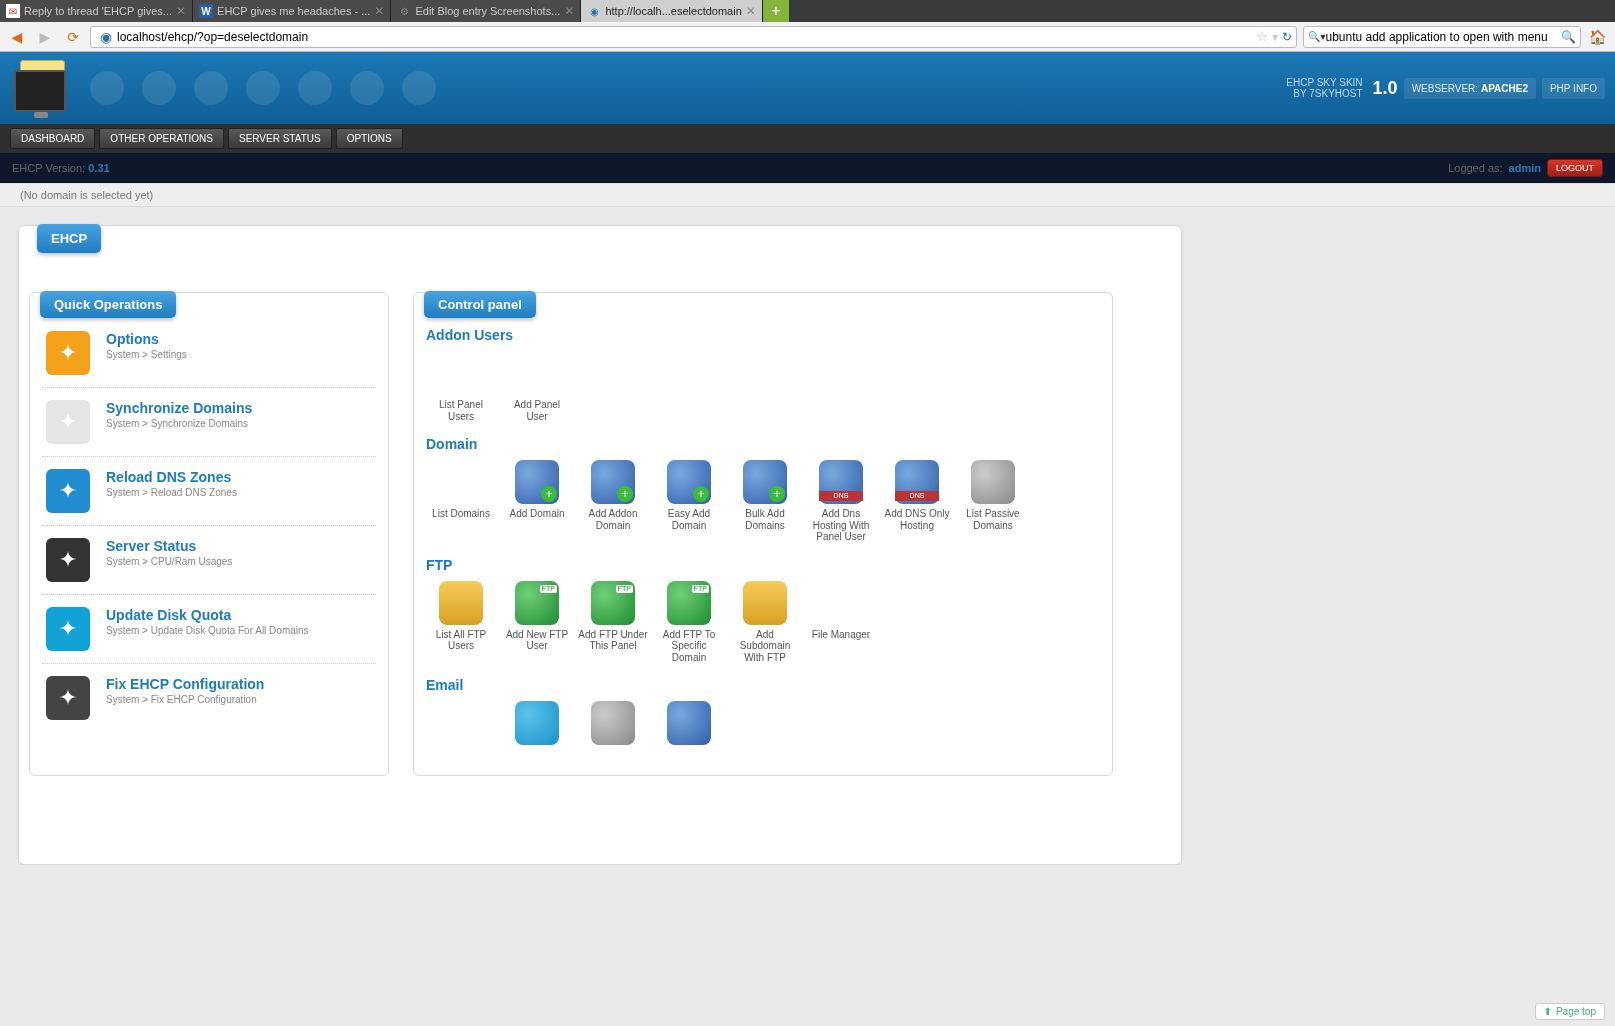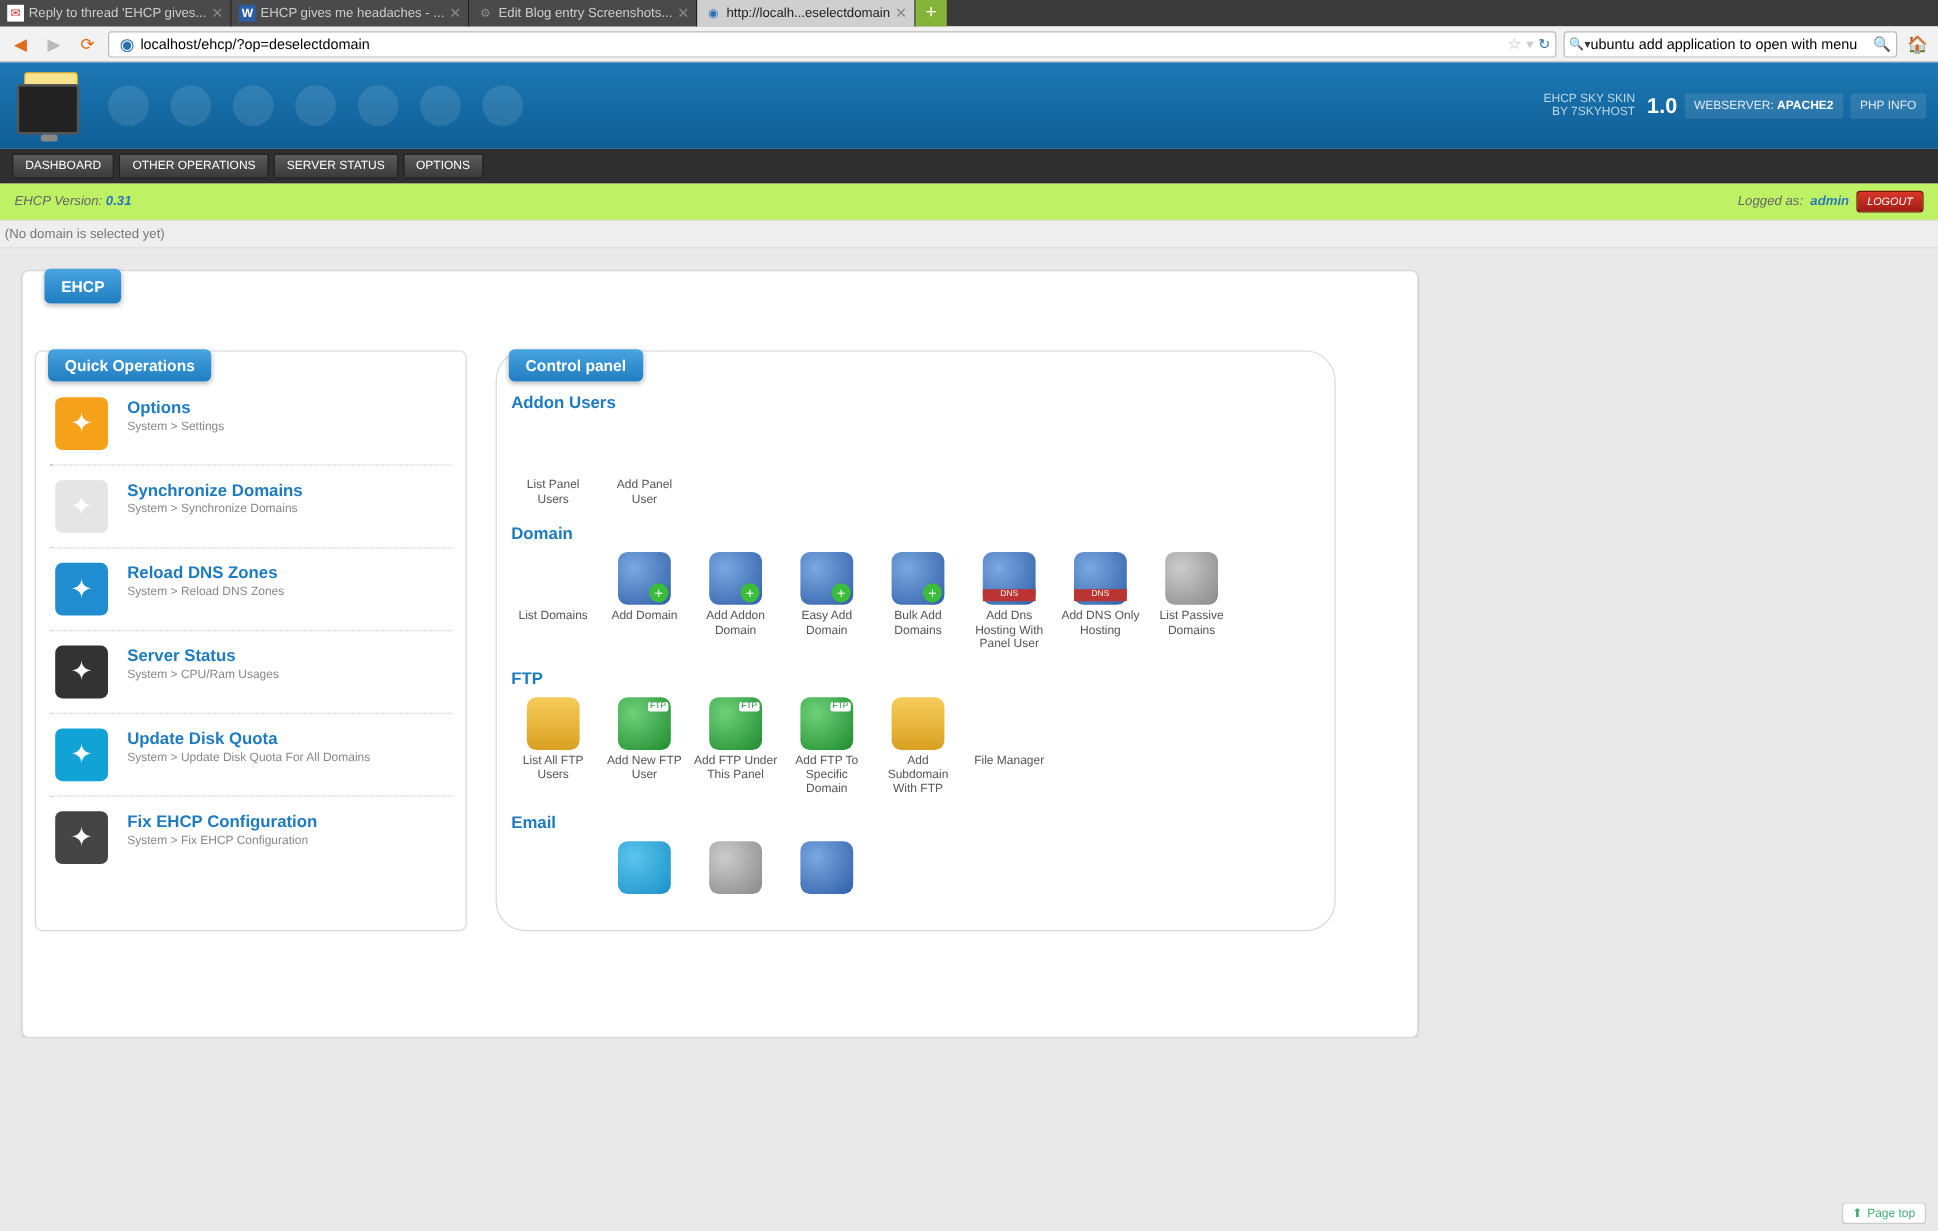--- a/index.html
+++ b/index.html
@@ -29,44 +29,44 @@
 .headicons span { width: 34px; height: 34px; background: rgba(255,255,255,.3); border-radius: 50%; }
 .headright { margin-left: auto; display: flex; align-items: flex-end; gap: 6px; color: #bcd8ea; font-size: 10px; }
 .skin { text-align: right; line-height: 1.1; }
 .ver { font-size: 18px; color: #fff; font-weight: bold; margin-left: 4px; }
 .chip { background: rgba(255,255,255,.1); padding: 5px 8px; color: #dfeaf1; font-size: 10px; border-radius: 2px; }
 .chip b { color: #fff; }
 
 .navbar { background: #2f2f2f; display: flex; gap: 4px; padding: 4px 10px; }
 .navbtn { background: linear-gradient(#5a5a5a,#3a3a3a); color: #fff; font-size: 10px; padding: 4px 10px; border: 1px solid #222; border-radius: 2px; }
 
-.infobar { background: #bef264; border-bottom: 1px solid #ddd; display: flex; align-items: center; padding: 6px 12px; font-size: 11px; color: #666; font-style: italic; }
+.infobar { background: #0f172a; border-bottom: 1px solid #ddd; display: flex; align-items: center; padding: 6px 12px; font-size: 11px; color: #666; }
 .infobar .v { color: #2d7ab5; font-weight: bold; }
 .infobar .right { margin-left: auto; display: flex; align-items: center; gap: 6px; }
 .logout { background: linear-gradient(#d9362a,#a01e15); color: #fff; font-size: 9px; padding: 3px 8px; border:1px solid #7a140d; border-radius: 3px; }
 
-.domainbar { background: #eee; padding: 5px 4px; font-size: 11px; color: #777; border-bottom: 1px solid #ddd; }
+.domainbar { background: #eee; padding: 5px 20px; font-size: 11px; color: #777; border-bottom: 1px solid #ddd; }
 
 
 .page { display: flex; }
 .main { margin: 18px 0 0 18px; width: 1164px; background: #fff; border: 1px solid #d8d8d8; border-radius: 6px; padding: 10px; position: relative; box-shadow: 0 1px 2px rgba(0,0,0,.08); min-height: 640px; }
 .tag { position: absolute; top: -2px; left: 18px; background: linear-gradient(#49a3e0,#1f7ec0); color: #fff; font-weight: bold; padding: 7px 14px; border-radius: 5px; font-size: 13px; box-shadow: 0 2px 4px rgba(0,0,0,.25); }
 
 .cols { display: flex; gap: 24px; margin-top: 56px; }
 .panel { background: #fff; border: 1px solid #d8d8d8; border-radius: 6px; position: relative; padding: 26px 12px 12px 12px; }
 .panel .ptag { position: absolute; top: -2px; left: 10px; background: linear-gradient(#49a3e0,#1f7ec0); color: #fff; font-weight: bold; padding: 6px 14px; border-radius: 5px; font-size: 13px; box-shadow: 0 2px 4px rgba(0,0,0,.25); }
 
 .quick { width: 360px; }
 .qrow { display: flex; align-items: flex-start; gap: 16px; padding: 12px 4px; border-bottom: 1px dotted #ccc; }
 .qrow:last-child { border-bottom: none; }
 .qicon { width: 44px; height: 44px; display: inline-flex; align-items: center; justify-content: center; border-radius: 6px; font-size: 22px; color: #fff; }
 .qrow h4 { color: #1e7bc0; font-size: 14px; font-weight: bold; }
 .qrow small { color: #888; font-size: 10px; }
 
-.control { width: 700px; border-radius: 25px; }
+.control { width: 700px; }
 .csec { margin-top: 4px; margin-bottom: 14px; }
 .csec h3 { color: #1e7bc0; font-size: 14px; font-weight: bold; margin: 8px 0 8px 0; }
 .grid { display: flex; flex-wrap: wrap; gap: 6px 6px; }
 .item { width: 70px; text-align: center; font-size: 10px; color: #555; line-height: 1.15; }
 .item .ic { width: 44px; height: 44px; margin: 0 auto 4px auto; border-radius: 8px; display: flex; align-items: center; justify-content: center; font-size: 22px; color: #fff; }
 .ic.globe { background: radial-gradient(circle at 30% 30%, #7aa8e0, #2f5ea8); }
 .ic.globe.g { position: relative; }
 .ic.globe.g:after { content:"+"; position:absolute; right:2px; bottom:2px; background:#3bbd3b; border-radius:50%; width:16px; height:16px; font-size:12px; line-height:16px; }
 .ic.dns { background: radial-gradient(circle at 30% 30%, #7aa8e0, #2f5ea8); position:relative; }
 .ic.dns:after { content:"DNS"; position:absolute; bottom:3px; left:0; right:0; background:#b33; color:#fff; font-size:7px; padding:1px 0; }

